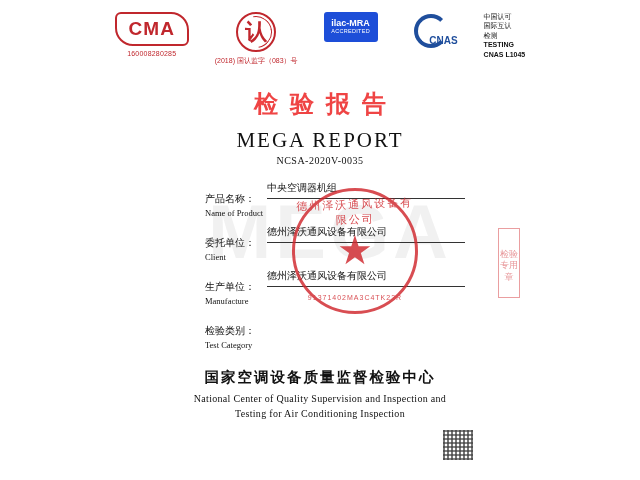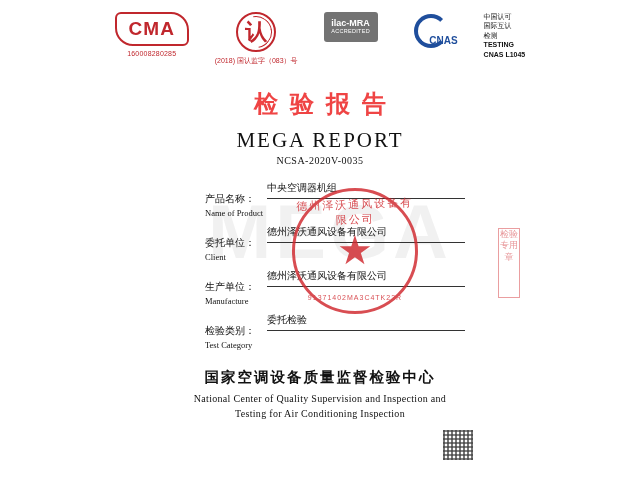--- a/index.html
+++ b/index.html
@@ -92,21 +92,21 @@
     margin-top: 4px;
     color: #c0272d;
     font-family: "Liberation Sans", sans-serif;
     font-size: 7px;
   }
 
   
   .ilac-mark {
     width: 54px;
     height: 30px;
-    background: #737373;
+    background: #1d4ed8;
     color: #ffffff;
     border-radius: 3px;
     display: flex;
     flex-direction: column;
     align-items: center;
     justify-content: center;
     font-family: "Liberation Sans", sans-serif;
     font-size: 9px;
     font-weight: bold;
     line-height: 1.05;
@@ -305,21 +305,21 @@
     top: 228px;
     left: 498px;
     width: 22px;
     height: 70px;
     border: 1px solid rgba(208, 39, 45, 0.45);
     color: rgba(208, 39, 45, 0.5);
     font-family: "Liberation Sans", sans-serif;
     font-size: 9px;
     line-height: 1.25;
     text-align: center;
-    padding-top: 0;
+    padding-top: 20px;
     box-sizing: border-box;
     pointer-events: none;
   }
 
   
   .footer {
     position: absolute;
     top: 368px;
     left: 0;
     width: 640px;
@@ -432,21 +432,20 @@
         <span class="en">Manufacture</span>
       </div>
       <div class="field-value">德州泽沃通风设备有限公司</div>
     </div>
 
     <div class="field-row">
       <div class="field-label">
         <span class="cn">检验类别：</span>
         <span class="en">Test Category</span>
       </div>
-      <div class="field-value">委托检验</div>
     </div>
 
   </div>
 
   <div class="seal">
     <div class="seal-text">德州泽沃通风设备有限公司</div>
     <div class="star">★</div>
     <div class="seal-sub">91371402MA3C4TK23R</div>
   </div>
 

